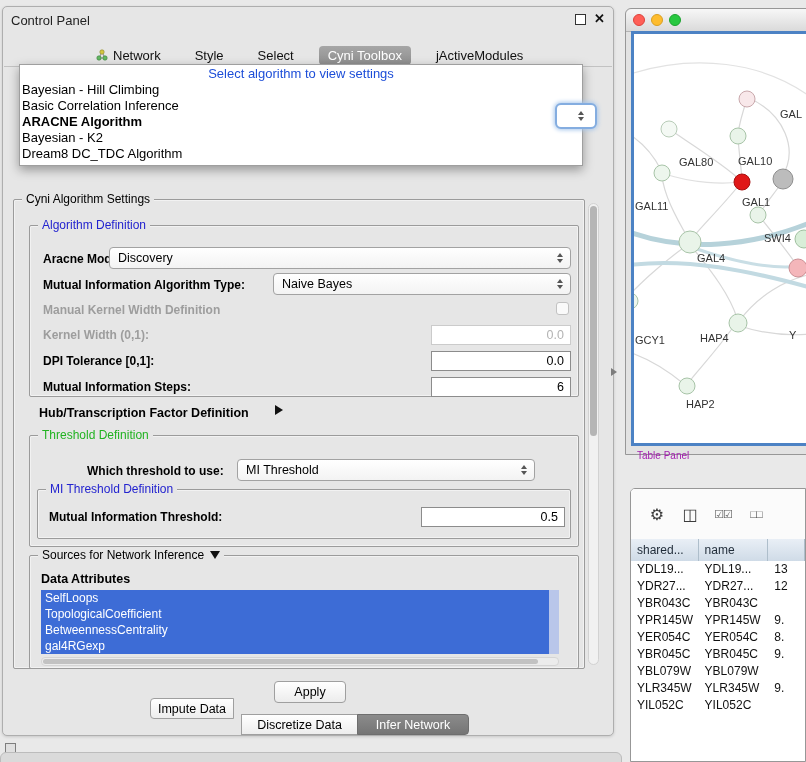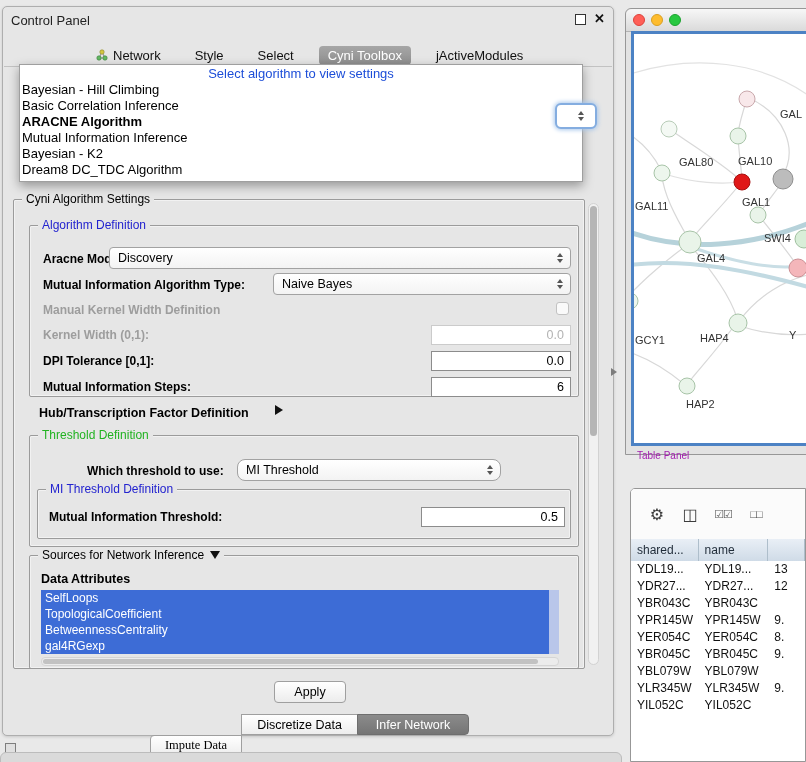--- a/index.html
+++ b/index.html
@@ -159,21 +159,20 @@
           <span class="tri-dn"></span>
         </span>
     </div>
 
     <div class="algo-popup">
       <div class="algo-prompt">Select algorithm to view settings</div>
       <div>
           <div class="algo-item">Bayesian - Hill Climbing</div>
           <div class="algo-item">Basic Correlation Inference</div>
           <div class="algo-item bold">ARACNE Algorithm</div>
-          <div class="algo-item">Mutual Information Inference</div>
           <div class="algo-item">Bayesian - K2</div>
           <div class="algo-item">Dream8 DC_TDC Algorithm</div>
         </div>
     </div>
 
     <div class="grp" style="left:10px; top:192px; width:570px; height:468px;">
       <span class="grp-title">Cyni Algorithm Settings</span>
     </div>
     <div class="vscroll" style="left:585px; top:196px; height:462px;">
       <div class="thumb" style="top:2px; height:230px;"></div>
@@ -214,21 +213,21 @@
     <div class="field" style="left:428px; top:370px; width:140px;">6</div>
 
     <span class="lbl" style="left:36px; top:399px; font-size:12.5px;">Hub/Transcription Factor Definition</span>
     <span class="tri-right-lg" style="position:absolute; left:272px; top:398px;"></span>
 
     <div class="grp" style="left:26px; top:428px; width:548px; height:110px;">
       <span class="grp-title green">Threshold Definition</span>
     </div>
 
     <span class="lbl" style="left:84px; top:457px;">Which threshold to use:</span>
-    <div class="combo" style="left:234px; top:452px; width:264px;border-radius:8px;">
+    <div class="combo" style="left:234px; top:452px; width:298px;">
       <span class="combo-text">MI Threshold</span>
       <span class="stepper">
           <span class="tri-up"></span>
           <span class="tri-dn"></span>
         </span>
     </div>
 
     <div class="grp" style="left:34px; top:482px; width:532px; height:48px;">
       <span class="grp-title blue">MI Threshold Definition</span>
     </div>
@@ -248,21 +247,21 @@
         <div class="attr-item">BetweennessCentrality</div>
         <div class="attr-item">gal4RGexp</div>
         <div class="attr-scroll"></div>
     </div>
     <div class="hscroll" style="left:38px; top:650px; width:518px;">
         <div class="thumb"></div>
       </div>
 
     <div class="apply-btn" style="left:271px; top:674px; width:72px;">Apply</div>
 
-    <div class="seg-btn first" style="left:147px; top:728px; width:92px;font-family:Liberation Serif, serif;">Impute Data</div>
+    <div class="seg-btn first" style="left:147px; top:691px; width:84px;">Impute Data</div>
     <div class="seg-btn" style="left:238px; top:707px; width:117px;">Discretize Data</div>
     <div class="seg-btn last active" style="left:354px; top:707px; width:112px;">Infer Network</div>
   </div>
 
   <div class="net-window">
     <div class="net-titlebar">
       <span class="light red"></span>
       <span class="light yellow"></span>
       <span class="light green"></span>
     </div>

